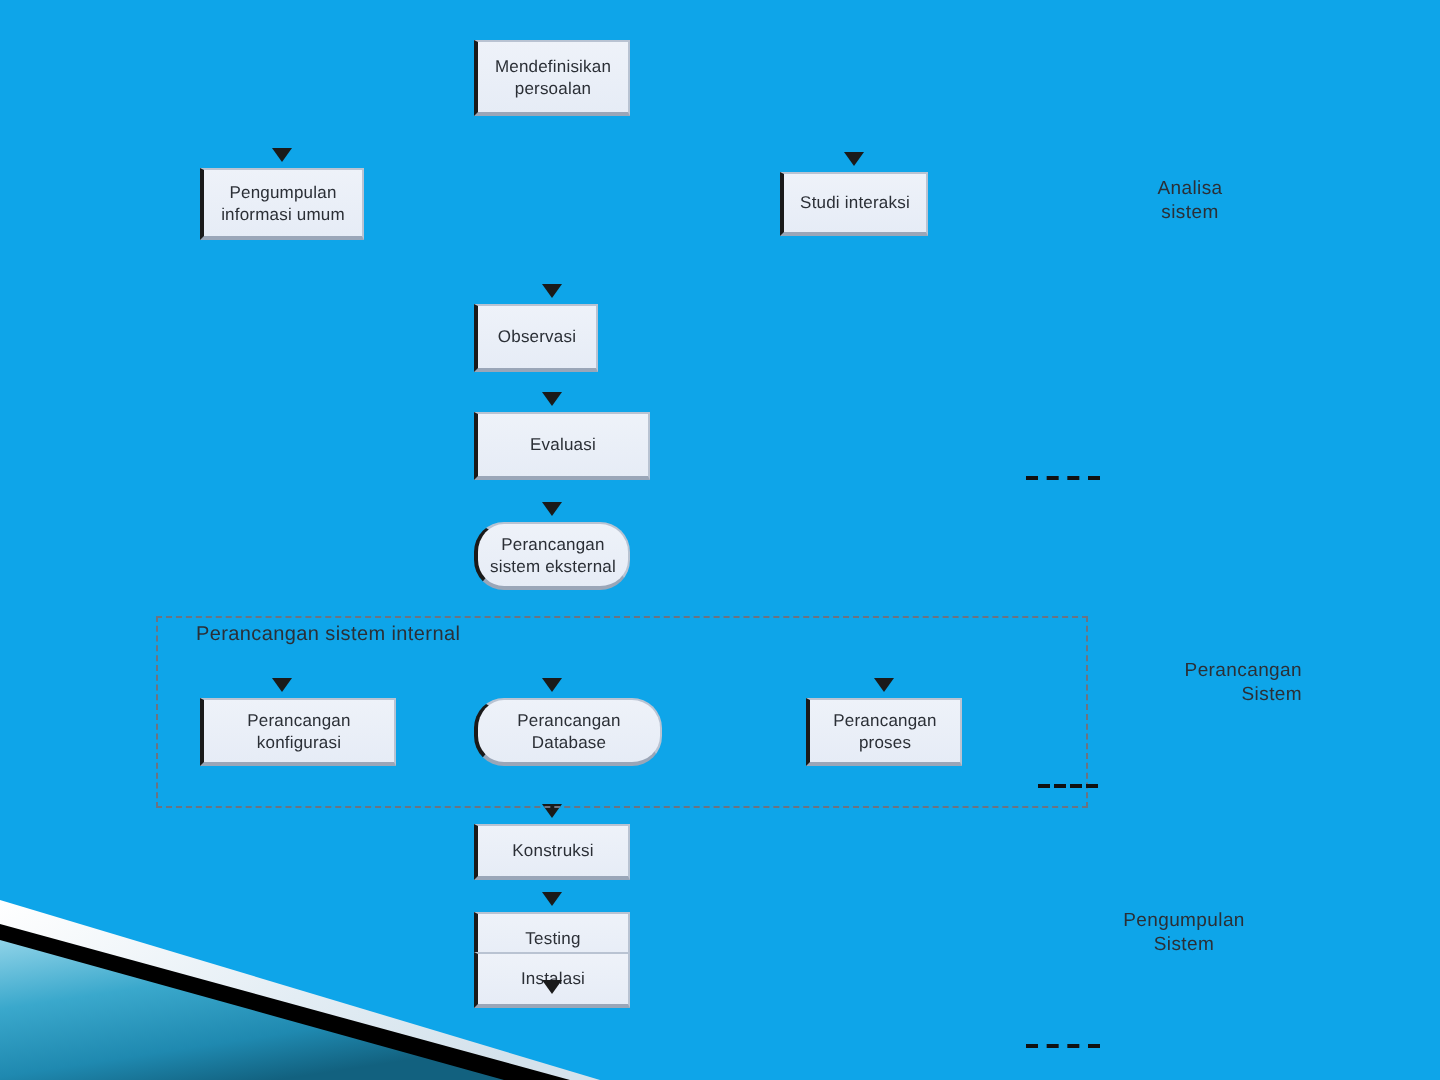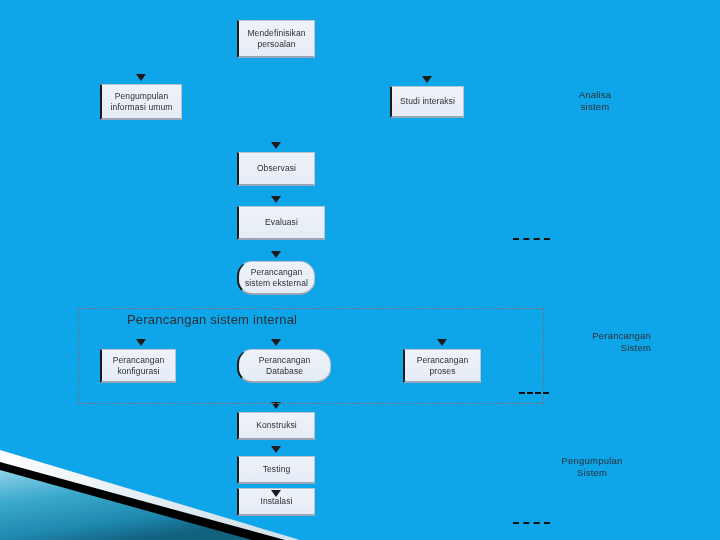--- a/index.html
+++ b/index.html
@@ -64,25 +64,24 @@
 
   
   .group-box {
     position: absolute;
     box-sizing: border-box;
     border: 1px dashed #6d7380;
     background: transparent;
   }
   .group-title {
     position: absolute;
-    font-size: 13px;
+    font-size: 10px;
     color: #2b2f36;
     letter-spacing: 0.2px;
     filter: blur(0.3px);
-    margin-left: 29px;
   }
 
   
   .phase-label {
     position: absolute;
     text-align: center;
     font-size: 9.5px;
     line-height: 1.3;
     color: #2b2f36;
     letter-spacing: 0.2px;
@@ -106,53 +105,53 @@
   </div>
 
   <div class="node" style="left:100px; top:84px; width:82px; height:36px;">
     <span>Pengumpulan informasi umum</span>
   </div>
 
   <div class="node" style="left:390px; top:86px; width:74px; height:32px;">
     <span>Studi interaksi</span>
   </div>
 
-  <div class="node" style="left:237px; top:152px; width:78px; height:34px;">
+  <div class="node" style="left:237px; top:152px; width:62px; height:34px;">
     <span>Observasi</span>
   </div>
 
   <div class="node" style="left:237px; top:206px; width:88px; height:34px;">
     <span>Evaluasi</span>
   </div>
 
   <div class="node" style="left:237px; top:261px; width:78px; height:34px;border-radius:15px;">
     <span>Perancangan sistem eksternal</span>
   </div>
 
-  <div class="node" style="left:100px; top:349px; width:76px; height:34px;">
+  <div class="node" style="left:100px; top:349px; width:98px; height:34px;">
     <span>Perancangan konfigurasi</span>
   </div>
 
   <div class="node" style="left:237px; top:349px; width:94px; height:34px;border-radius:15px;">
     <span>Perancangan Database</span>
   </div>
 
   <div class="node" style="left:403px; top:349px; width:78px; height:34px;">
     <span>Perancangan proses</span>
   </div>
 
   <div class="node" style="left:237px; top:412px; width:78px; height:28px;text-align:right;">
     <span>Konstruksi</span>
   </div>
 
   <div class="node" style="left:237px; top:456px; width:78px; height:28px;">
     <span>Testing</span>
   </div>
 
-  <div class="node" style="left:237px; top:488px; width:78px; height:28px;">
+  <div class="node" style="left:237px; top:476px; width:78px; height:28px;">
     <span>Instalasi</span>
   </div>
 
   <div class="arrow" style="left:136px; top:74px;"></div>
   <div class="arrow" style="left:422px; top:76px;"></div>
   <div class="arrow" style="left:271px; top:142px;"></div>
   <div class="arrow" style="left:271px; top:196px;"></div>
   <div class="arrow" style="left:271px; top:251px;"></div>
   <div class="arrow" style="left:136px; top:339px;"></div>
   <div class="arrow" style="left:271px; top:339px;"></div>

